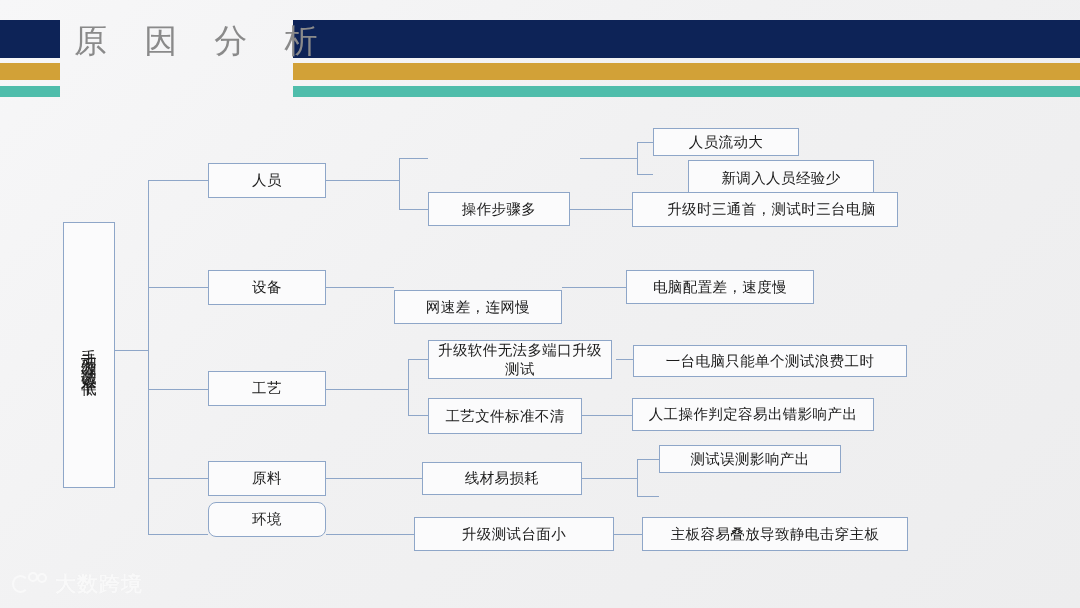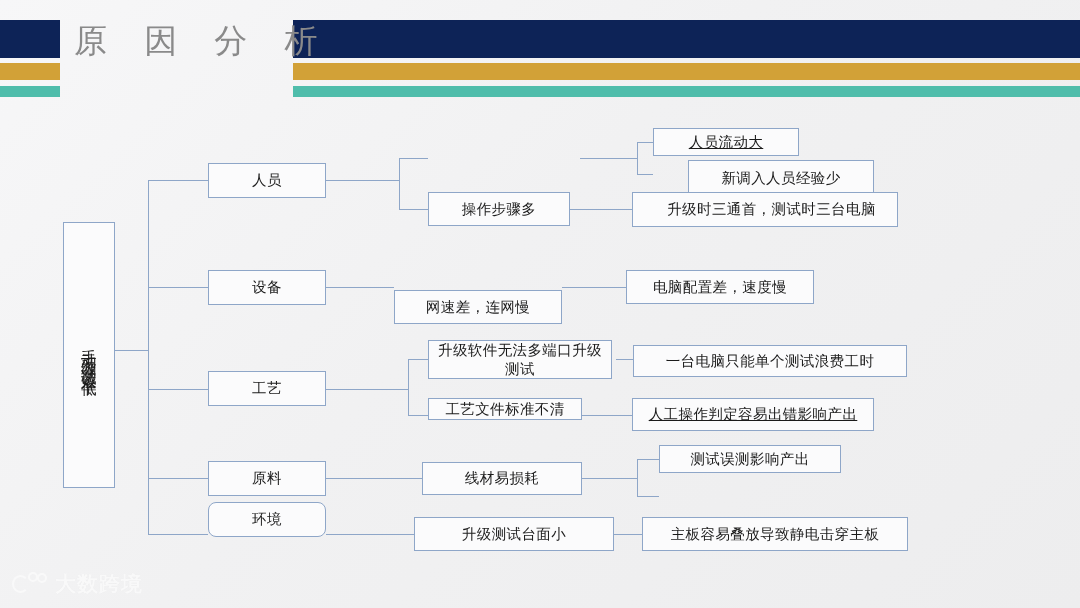--- a/index.html
+++ b/index.html
@@ -143,21 +143,21 @@
 
   <div class="line h" style="left:148px; top:180px; width:60px;"></div>
   <div class="node cat-node" style="left:208px; top:163px;">人员</div>
   <div class="line h" style="left:326px; top:180px; width:73px;"></div>
   <div class="line v" style="left:399px; top:158px; height:51px;"></div>
 
   <div class="line h" style="left:399px; top:158px; width:29px;"></div>
   <div class="line h" style="left:580px; top:158px; width:57px;"></div>
   <div class="line v" style="left:637px; top:142px; height:32px;"></div>
   <div class="line h" style="left:637px; top:142px; width:16px;"></div>
-  <div class="node" style="left:653px; top:128px; width:146px; height:28px;text-decoration:underline;">人员流动大</div>
+  <div class="node" style="left:653px; top:128px; width:146px; height:28px;">人员流动大</div>
   <div class="line h" style="left:637px; top:174px; width:16px;"></div>
   <div class="node" style="left:653px; top:160px; width:186px; height:36px;margin-left:35px;">新调入人员经验少</div>
 
   <div class="line h" style="left:399px; top:209px; width:29px;"></div>
   <div class="node" style="left:428px; top:192px; width:142px; height:34px;text-align:center;">操作步骤多</div>
   <div class="line h" style="left:570px; top:209px; width:62px;"></div>
   <div class="node" style="left:632px; top:192px; width:266px; height:35px;padding-left:18px;">升级时三通首，测试时三台电脑</div>
 
   <div class="line h" style="left:148px; top:287px; width:60px;"></div>
   <div class="node cat-node" style="left:208px; top:270px;">设备</div>
@@ -170,23 +170,23 @@
   <div class="node cat-node" style="left:208px; top:371px;">工艺</div>
   <div class="line h" style="left:326px; top:389px; width:82px;"></div>
   <div class="line v" style="left:408px; top:359px; height:56px;"></div>
 
   <div class="line h" style="left:408px; top:359px; width:20px;"></div>
   <div class="node" style="left:428px; top:340px; width:184px; height:39px;">升级软件无法多端口升级测试</div>
   <div class="line h" style="left:616px; top:359px; width:17px;"></div>
   <div class="node" style="left:633px; top:345px; width:274px; height:32px;">一台电脑只能单个测试浪费工时</div>
 
   <div class="line h" style="left:408px; top:415px; width:20px;"></div>
-  <div class="node" style="left:428px; top:398px; width:154px; height:22px;">工艺文件标准不清</div>
+  <div class="node" style="left:428px; top:398px; width:154px; height:36px;">工艺文件标准不清</div>
   <div class="line h" style="left:582px; top:415px; width:50px;"></div>
-  <div class="node" style="left:632px; top:398px; width:242px; height:33px;text-decoration:underline;">人工操作判定容易出错影响产出</div>
+  <div class="node" style="left:632px; top:398px; width:242px; height:33px;">人工操作判定容易出错影响产出</div>
 
   <div class="line h" style="left:148px; top:478px; width:60px;"></div>
   <div class="node cat-node" style="left:208px; top:461px;">原料</div>
   <div class="line h" style="left:326px; top:478px; width:96px;"></div>
   <div class="node" style="left:422px; top:462px; width:160px; height:33px;">线材易损耗</div>
   <div class="line h" style="left:582px; top:478px; width:55px;"></div>
   <div class="line v" style="left:637px; top:459px; height:38px;"></div>
   <div class="line h" style="left:637px; top:459px; width:22px;"></div>
   <div class="node" style="left:659px; top:445px; width:182px; height:28px;">测试误测影响产出</div>
   <div class="line h" style="left:637px; top:496px; width:22px;"></div>

